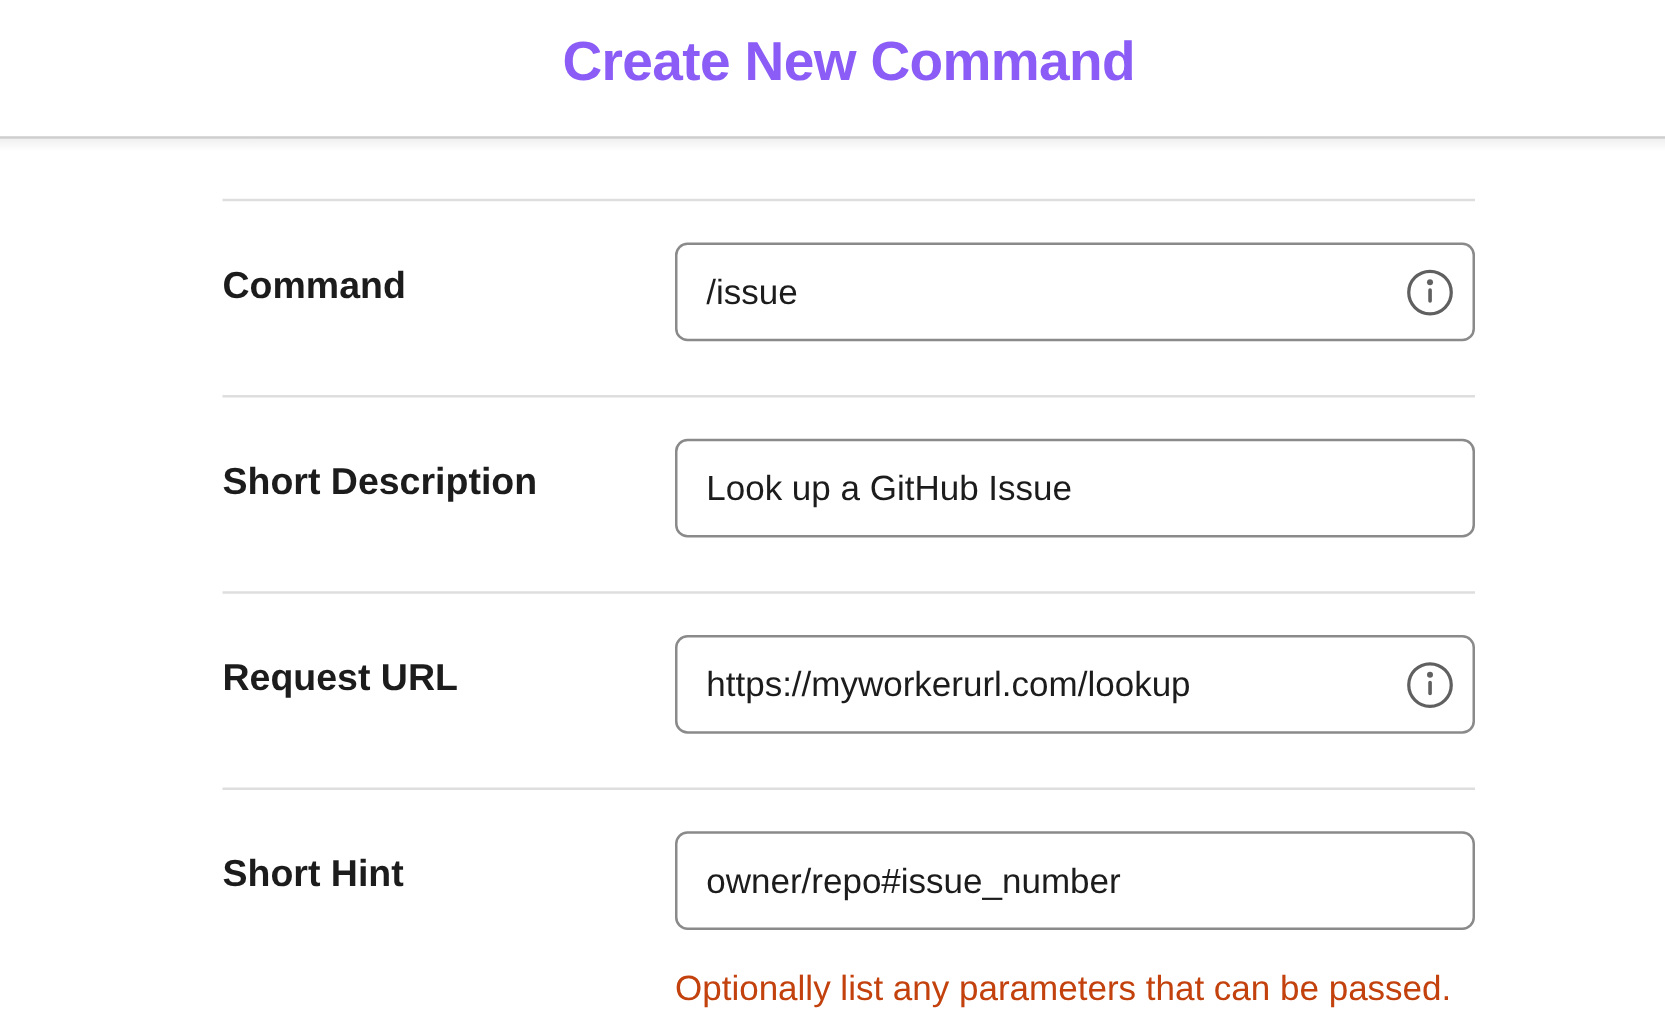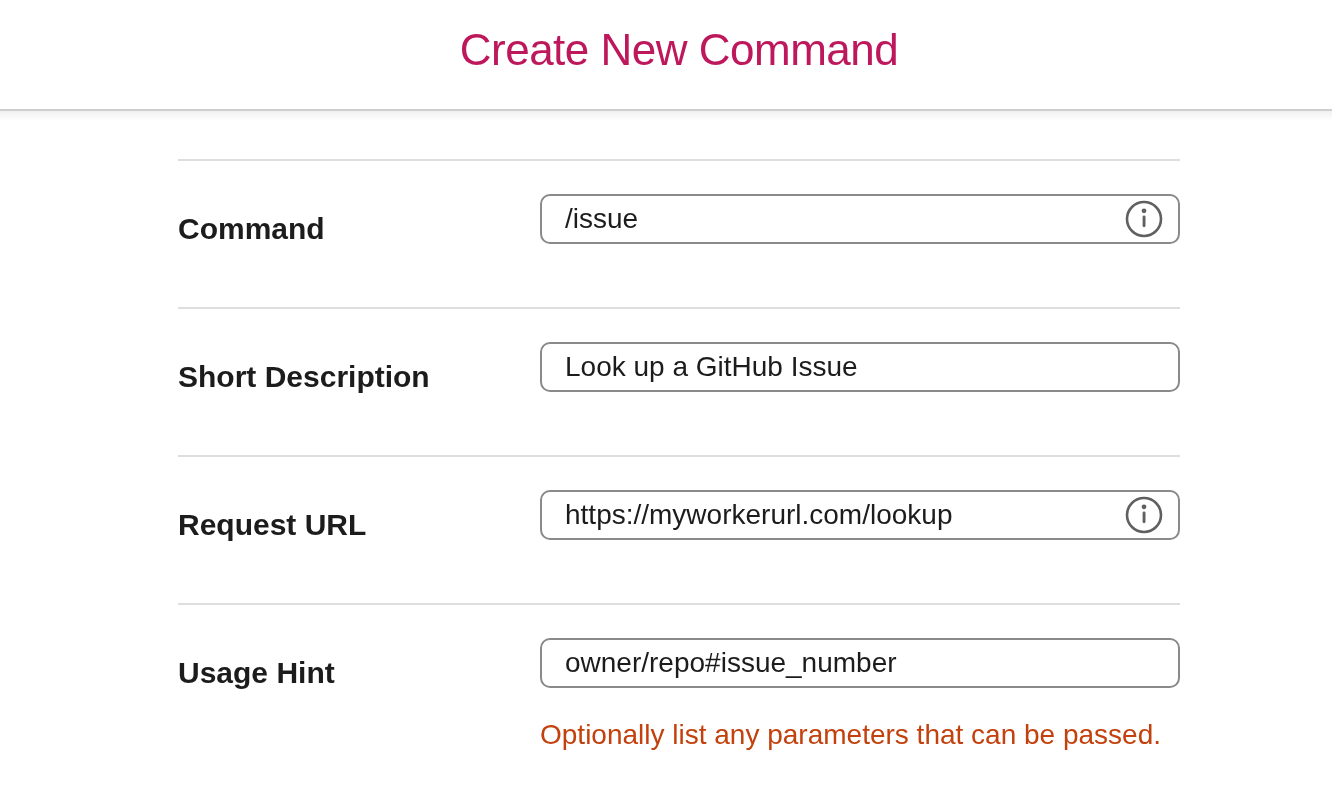--- a/index.html
+++ b/index.html
@@ -25,24 +25,24 @@
     pointer-events: none;
   }
   .header-inner {
     margin-left: 178px;
     width: 1002px;
     text-align: center;
     padding-top: 26px;
   }
   .page-title {
     font-size: 44px;
-    font-weight: 400;
+    font-weight: 700;
     line-height: 48px;
     letter-spacing: -0.5px;
-    color: #be185d;
+    color: #8b5cf6;
   }
   .form-container {
     margin-left: 178px;
     width: 1002px;
     margin-top: 48px;
   }
   .form-row {
     display: flex;
     border-top: 2px solid #dedede;
     padding: 33px 0 43px 0;
@@ -56,21 +56,21 @@
     display: flex;
     align-items: center;
     font-size: 30px;
     font-weight: 700;
     color: #1d1c1d;
   }
   .field-col { flex: 1; }
   .input-wrap { position: relative; }
   .text-input {
     width: 100%;
-    height: 50px;
+    height: 79px;
     border: 2px solid #8a8a8a;
     border-radius: 10px;
     background: #ffffff;
     font-family: "Liberation Sans", sans-serif;
     font-size: 28px;
     color: #1d1c1d;
     padding: 0 62px 0 23px;
     outline: none;
   }
   .info-icon {
@@ -131,21 +131,21 @@
         <svg class="info-icon" viewBox="0 0 38 38">
           <circle cx="19" cy="19" r="17" fill="none" stroke="#616061" stroke-width="2.6"></circle>
           <circle cx="19" cy="10.8" r="2.4" fill="#616061"></circle>
           <rect x="17.6" y="15.6" width="2.9" height="11.6" rx="1.45" fill="#616061"></rect>
         </svg>
       </div>
     </div>
   </div>
 
   <div class="form-row last">
-    <div class="field-label">Usage Hint</div>
+    <div class="field-label">Short Hint</div>
     <div class="field-col">
       <div class="input-wrap">
         <input type="text" class="text-input" value="owner/repo#issue_number" style="">
       </div>
       <div class="helper-text">Optionally list any parameters that can be passed.</div>
     </div>
   </div>
 
 </main>
 

